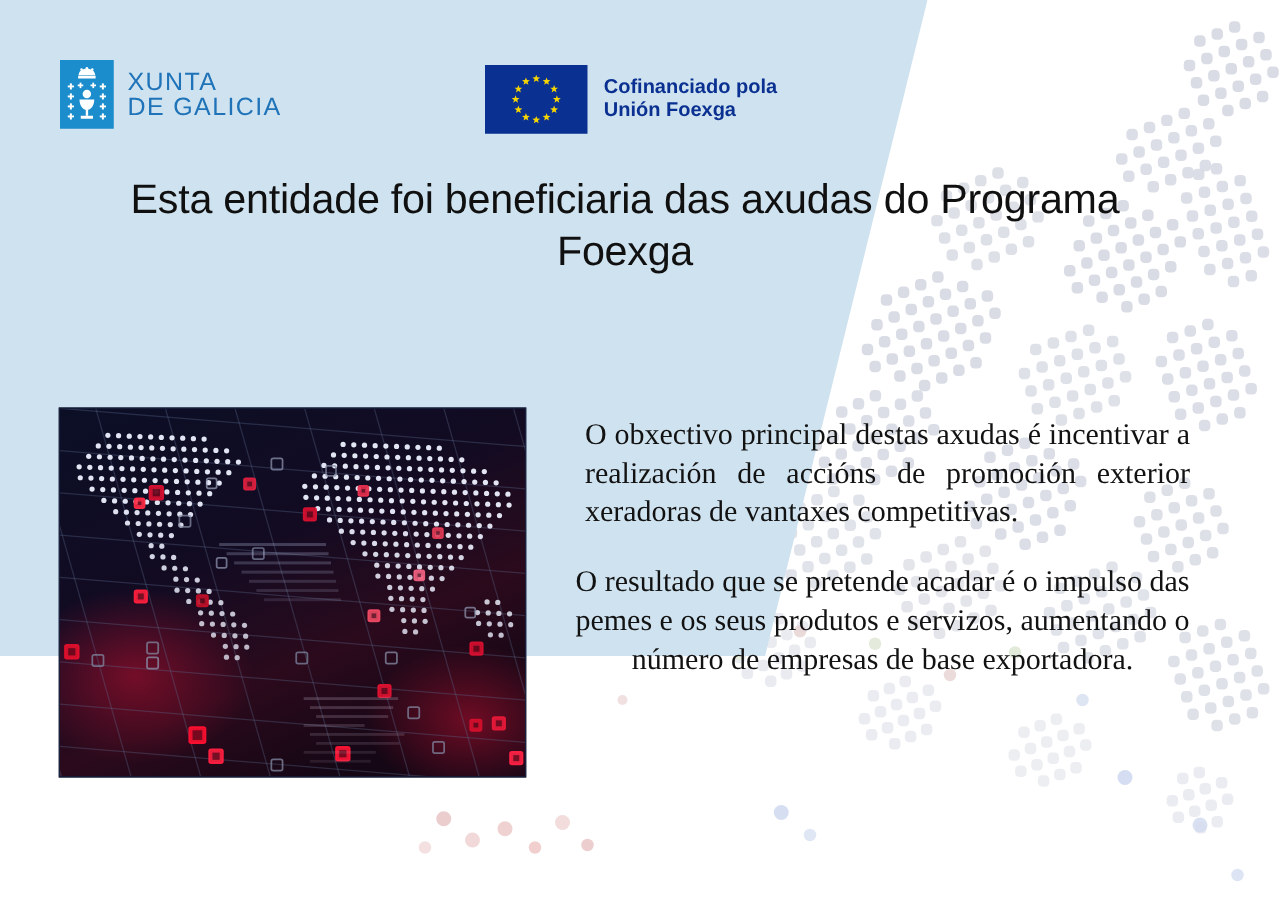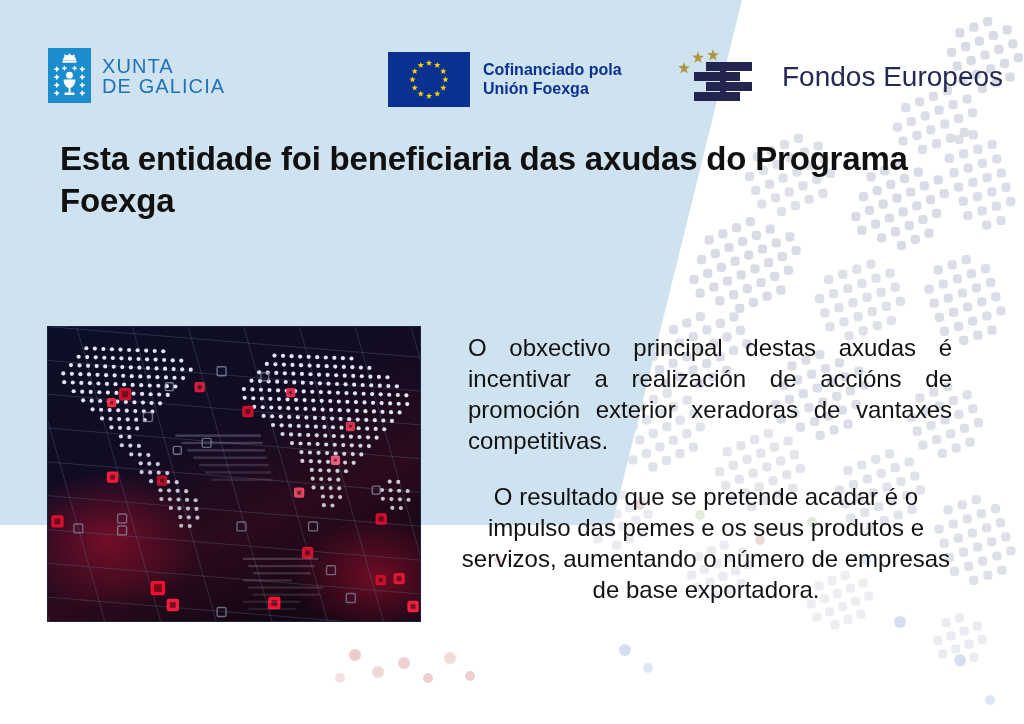--- a/index.html
+++ b/index.html
@@ -44,22 +44,23 @@
   .eu-words span { color:#0a3191; font-size:16px; font-weight:bold; }
 
   .fe-logo { position:absolute; left:676px; top:46px; display:flex; align-items:center; gap:14px; }
   .fe-mark { width:92px; height:62px; position:relative; flex:0 0 auto; }
   .fe-words { color:#252a55; font-size:28px; white-space:nowrap; }
 
   
   .heading {
     position:absolute; z-index:6;
     left:60px; top:138px; width:880px;
+    text-align:center;
     color:#101010;
-    font-size:33px; font-weight:bold;
+    font-size:33px; font-weight:normal;
     line-height:1.28;
     letter-spacing:-0.2px;
   }
 
   
   .map-photo {
     position:absolute; z-index:6;
     left:47px; top:326px; width:374px; height:296px;
     background:#080a1c;
     overflow:hidden;
@@ -68,20 +69,21 @@
   .map-canvas { position:absolute; inset:0; }
 
   
   .body-col { position:absolute; z-index:6; left:460px; top:333px; width:492px; }
   .body-col p {
     color:#121212;
     font-size:24px;
     line-height:1.29;
     text-align:justify;
     text-justify:inter-word;
+    font-family:Liberation Serif, serif;
   }
   .body-col p.p1 { padding-left:8px; }
   .body-col p.p2 { margin-top:25px; }
   .body-col p:last-child { text-align:center; }
 </style>
 </head>
 <body>
 
 <div id="poster">
 
@@ -669,39 +671,20 @@
               <polygon points="32.75,9.91 33.56,12.09 35.89,12.19 34.07,13.64 34.69,15.88 32.75,14.60 30.81,15.88 31.43,13.64 29.61,12.19 31.94,12.09"></polygon>
             </g>
         </svg>
       </div>
       <div class="eu-words">
         <span>Cofinanciado pola</span>
         <span>Unión Foexga</span>
       </div>
     </div>
 
-    <div class="fe-logo">
-      <div class="fe-mark">
-        <svg viewBox="0 0 92 62" width="92" height="62" aria-hidden="true">
-          <g fill="#b09540">
-            <path d="M8 16 l1.5 4.2 4.4 0.2 -3.5 2.7 1.2 4.3 -3.6 -2.5 -3.7 2.3 1.4 -4.2 -3.4 -2.9 4.4 0 z"></path>
-            <path d="M22 5.5 l1.5 4.2 4.4 0.2 -3.5 2.7 1.2 4.3 -3.6 -2.5 -3.7 2.3 1.4 -4.2 -3.4 -2.9 4.4 0 z"></path>
-            <path d="M37 3 l1.5 4.2 4.4 0.2 -3.5 2.7 1.2 4.3 -3.6 -2.5 -3.7 2.3 1.4 -4.2 -3.4 -2.9 4.4 0 z"></path>
-          </g>
-          <g fill="#22264f">
-            <polygon points="30,16 76,16 76,25 30,25"></polygon>
-            <polygon points="18,26 64,26 64,35 18,35"></polygon>
-            <polygon points="30,36 76,36 76,45 30,45"></polygon>
-            <polygon points="18,46 64,46 64,55 18,55"></polygon>
-            <polygon points="44,18 50,18 50,54 44,54"></polygon>
-          </g>
-        </svg>
-      </div>
-      <div class="fe-words">Fondos Europeos</div>
-    </div>
 
   </div>
 
   <div class="heading">
     <span>Esta entidade foi beneficiaria das axudas do</span>
     <span>Programa Foexga</span>
   </div>
 
   <div class="map-photo">
     <svg class="map-canvas" viewBox="0 0 374 296" preserveAspectRatio="none" aria-hidden="true">

